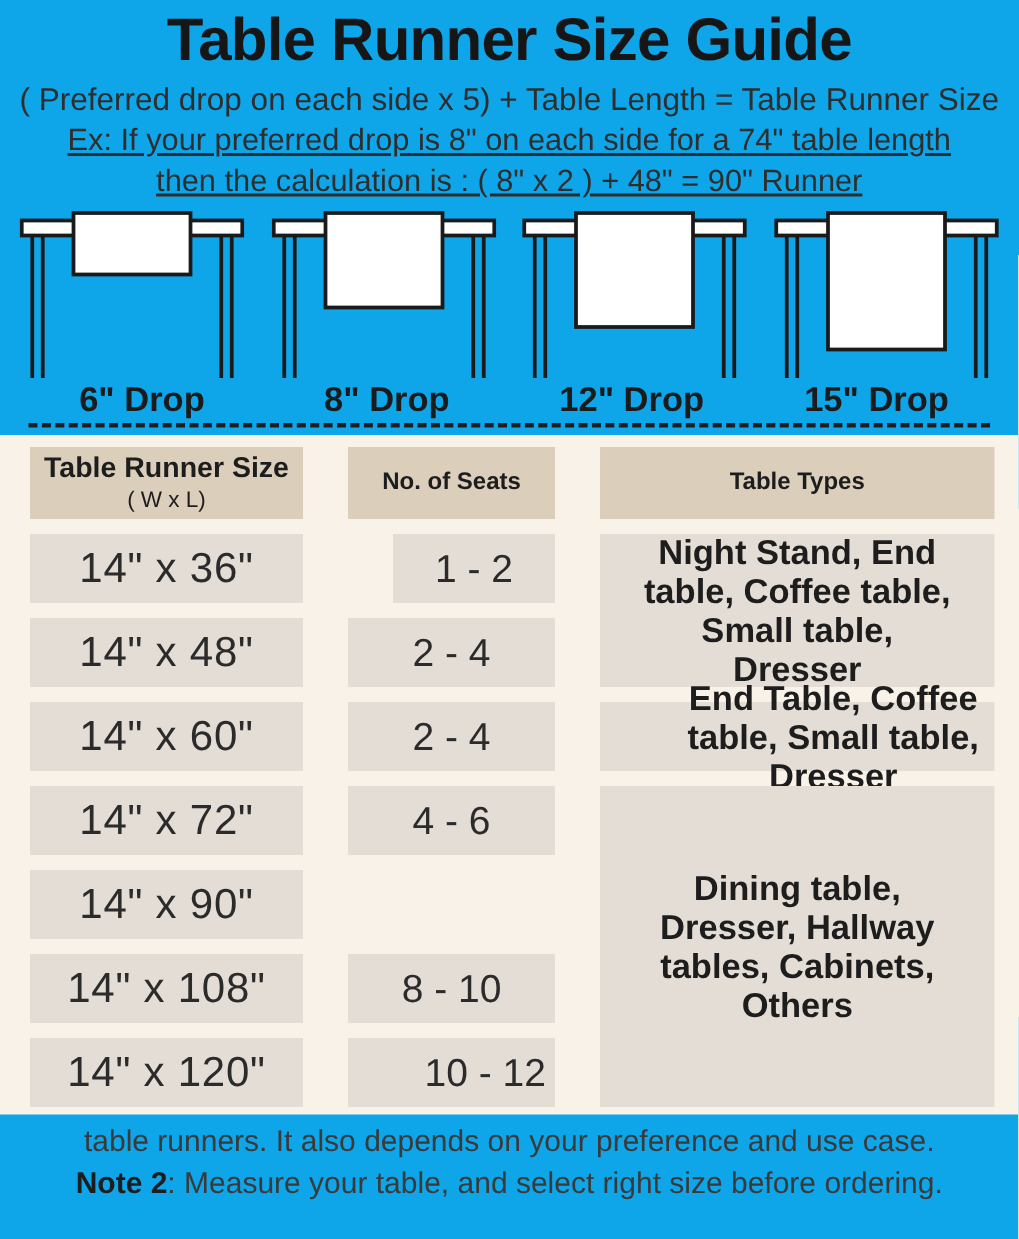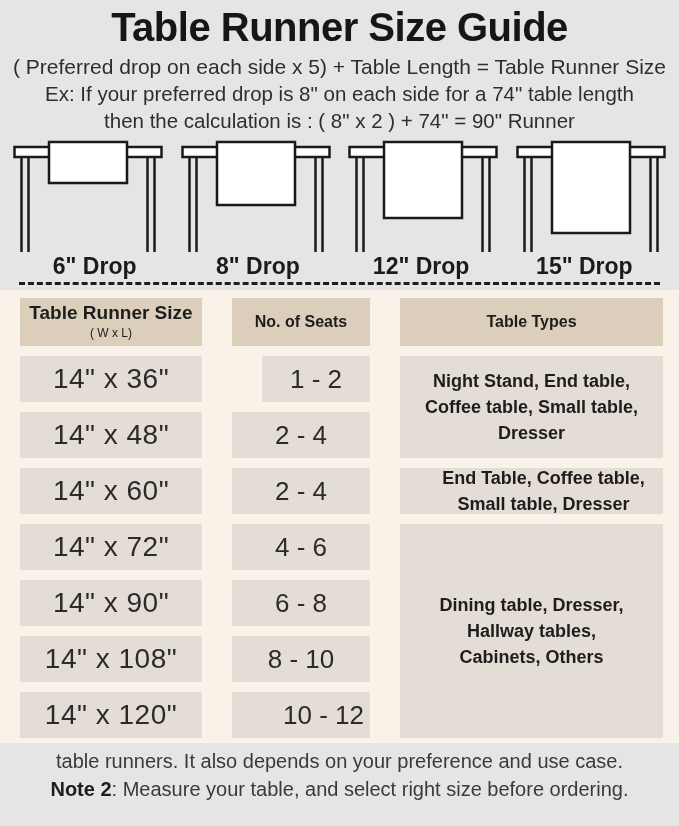--- a/index.html
+++ b/index.html
@@ -1,21 +1,21 @@
 <!DOCTYPE html>
 <html><head>
 <meta charset="utf-8">
 <style>
   * { margin: 0; padding: 0; box-sizing: border-box; }
   html, body { width: 679px; background: #ffffff; }
   body {
     font-family: "Liberation Sans", "DejaVu Sans", sans-serif;
     color: #222222;
   }
-  .page { width: 679px; height: 826px; background: #e5e5e5; overflow: hidden; }
+  .page { width: 679px; height: 826px; background: #0ea5e9; overflow: hidden; }
 
   
   .title {
     text-align: center;
     font-size: 40px;
     font-weight: 800;
     letter-spacing: -0.5px;
     color: #161616;
     padding-top: 3px;
     line-height: 48px;
@@ -28,20 +28,21 @@
     margin-top: 3px;
     white-space: nowrap;
   }
   .example-line {
     text-align: center;
     font-size: 20.5px;
     color: #2e2e2e;
     line-height: 26px;
     margin-top: 1px;
     white-space: nowrap;
+    text-decoration: underline;
   }
 
   
   .illus-row {
     display: flex;
     justify-content: space-between;
     padding: 0 13px;
     margin-top: 6px;
     height: 112px;
   }
@@ -82,44 +83,44 @@
   .hdr-cell {
     background: #dbcebb;
     display: flex;
     flex-direction: column;
     align-items: center;
     justify-content: center;
     text-align: center;
     color: #1d1d1d;
   }
   .hdr-main { font-weight: 700; font-size: 19px; line-height: 22px; }
-  .hdr-sub  { font-weight: 400; font-size: 12px; line-height: 19px; }
+  .hdr-sub  { font-weight: 400; font-size: 15px; line-height: 19px; }
   .hdr-single { font-weight: 700; font-size: 16px; }
 
   .data-cell {
     background: #e4ddd6;
     display: flex;
     align-items: center;
     justify-content: center;
     text-align: center;
     color: #2b2b2b;
   }
   .size-val  { font-size: 28px; font-weight: 400; letter-spacing: 0.5px; }
   .seats-val { font-size: 26px; font-weight: 400; }
   .types-cell {
     background: #e4ddd6;
     display: flex;
     align-items: center;
     justify-content: center;
     text-align: center;
     font-weight: 700;
-    font-size: 18px;
+    font-size: 23px;
     line-height: 26px;
     color: #1d1d1d;
-    padding: 4px 12px;
+    padding: 4px 0;
   }
   .types-cell .inner { max-width: 215px; }
 
   
   .notes {
     padding-top: 5px;
     text-align: center;
     font-size: 20px;
     color: #3a3a3a;
     line-height: 27.5px;
@@ -127,21 +128,21 @@
   .note-label { font-weight: 700; color: #1d1d1d; }
 </style>
 </head>
 <body>
 
 <div class="page">
 
   <div class="title">Table Runner Size Guide</div>
   <div class="formula">( Preferred drop on each side x 5) + Table Length = Table Runner Size</div>
   <div class="example-line">Ex: If your preferred drop is 8" on each side for a 74" table length</div>
-  <div class="example-line">then the calculation is : ( 8" x 2 ) + 74" = 90" Runner</div>
+  <div class="example-line">then the calculation is : ( 8" x 2 ) + 48" = 90" Runner</div>
 
   <div class="illus-row">
     <svg width="150" height="112" viewBox="0 0 150 112">
       <line x1="8.5" y1="16" x2="8.5" y2="112" stroke="#1a1a1a" stroke-width="2.5"></line>
       <line x1="15.5" y1="16" x2="15.5" y2="112" stroke="#1a1a1a" stroke-width="2.5"></line>
       <line x1="134.5" y1="16" x2="134.5" y2="112" stroke="#1a1a1a" stroke-width="2.5"></line>
       <line x1="141.5" y1="16" x2="141.5" y2="112" stroke="#1a1a1a" stroke-width="2.5"></line>
       <rect x="1.5" y="7" width="147" height="10" fill="#ffffff" stroke="#1a1a1a" stroke-width="2.5"></rect>
       <rect x="36" y="2" width="78" height="41" fill="#ffffff" stroke="#1a1a1a" stroke-width="2.5"></rect>
     </svg>
@@ -199,21 +200,20 @@
       <div class="data-cell size-val" style="grid-column:1;grid-row:4;">14" x 60"</div>
       <div class="data-cell size-val" style="grid-column:1;grid-row:5;">14" x 72"</div>
       <div class="data-cell size-val" style="grid-column:1;grid-row:6;">14" x 90"</div>
       <div class="data-cell size-val" style="grid-column:1;grid-row:7;">14" x 108"</div>
       <div class="data-cell size-val" style="grid-column:1;grid-row:8;">14" x 120"</div>
 
       <div class="data-cell seats-val" style="grid-column:2;grid-row:2;margin-left:30px;">1 - 2</div>
       <div class="data-cell seats-val" style="grid-column:2;grid-row:3;">2 - 4</div>
       <div class="data-cell seats-val" style="grid-column:2;grid-row:4;">2 - 4</div>
       <div class="data-cell seats-val" style="grid-column:2;grid-row:5;">4 - 6</div>
-      <div class="data-cell seats-val" style="grid-column:2;grid-row:6;">6 - 8</div>
       <div class="data-cell seats-val" style="grid-column:2;grid-row:7;">8 - 10</div>
       <div class="data-cell seats-val" style="grid-column:2;grid-row:8;padding-left:45px;">10 - 12</div>
 
       <div class="types-cell" style="grid-column:3;grid-row:2/4;">
         <span class="inner">Night Stand, End table, Coffee table, Small table, Dresser</span>
       </div>
       <div class="types-cell" style="grid-column:3;grid-row:4/5;justify-content:flex-end;">
         <span class="inner">End Table, Coffee table, Small table, Dresser</span>
       </div>
       <div class="types-cell" style="grid-column:3;grid-row:5/9;">

